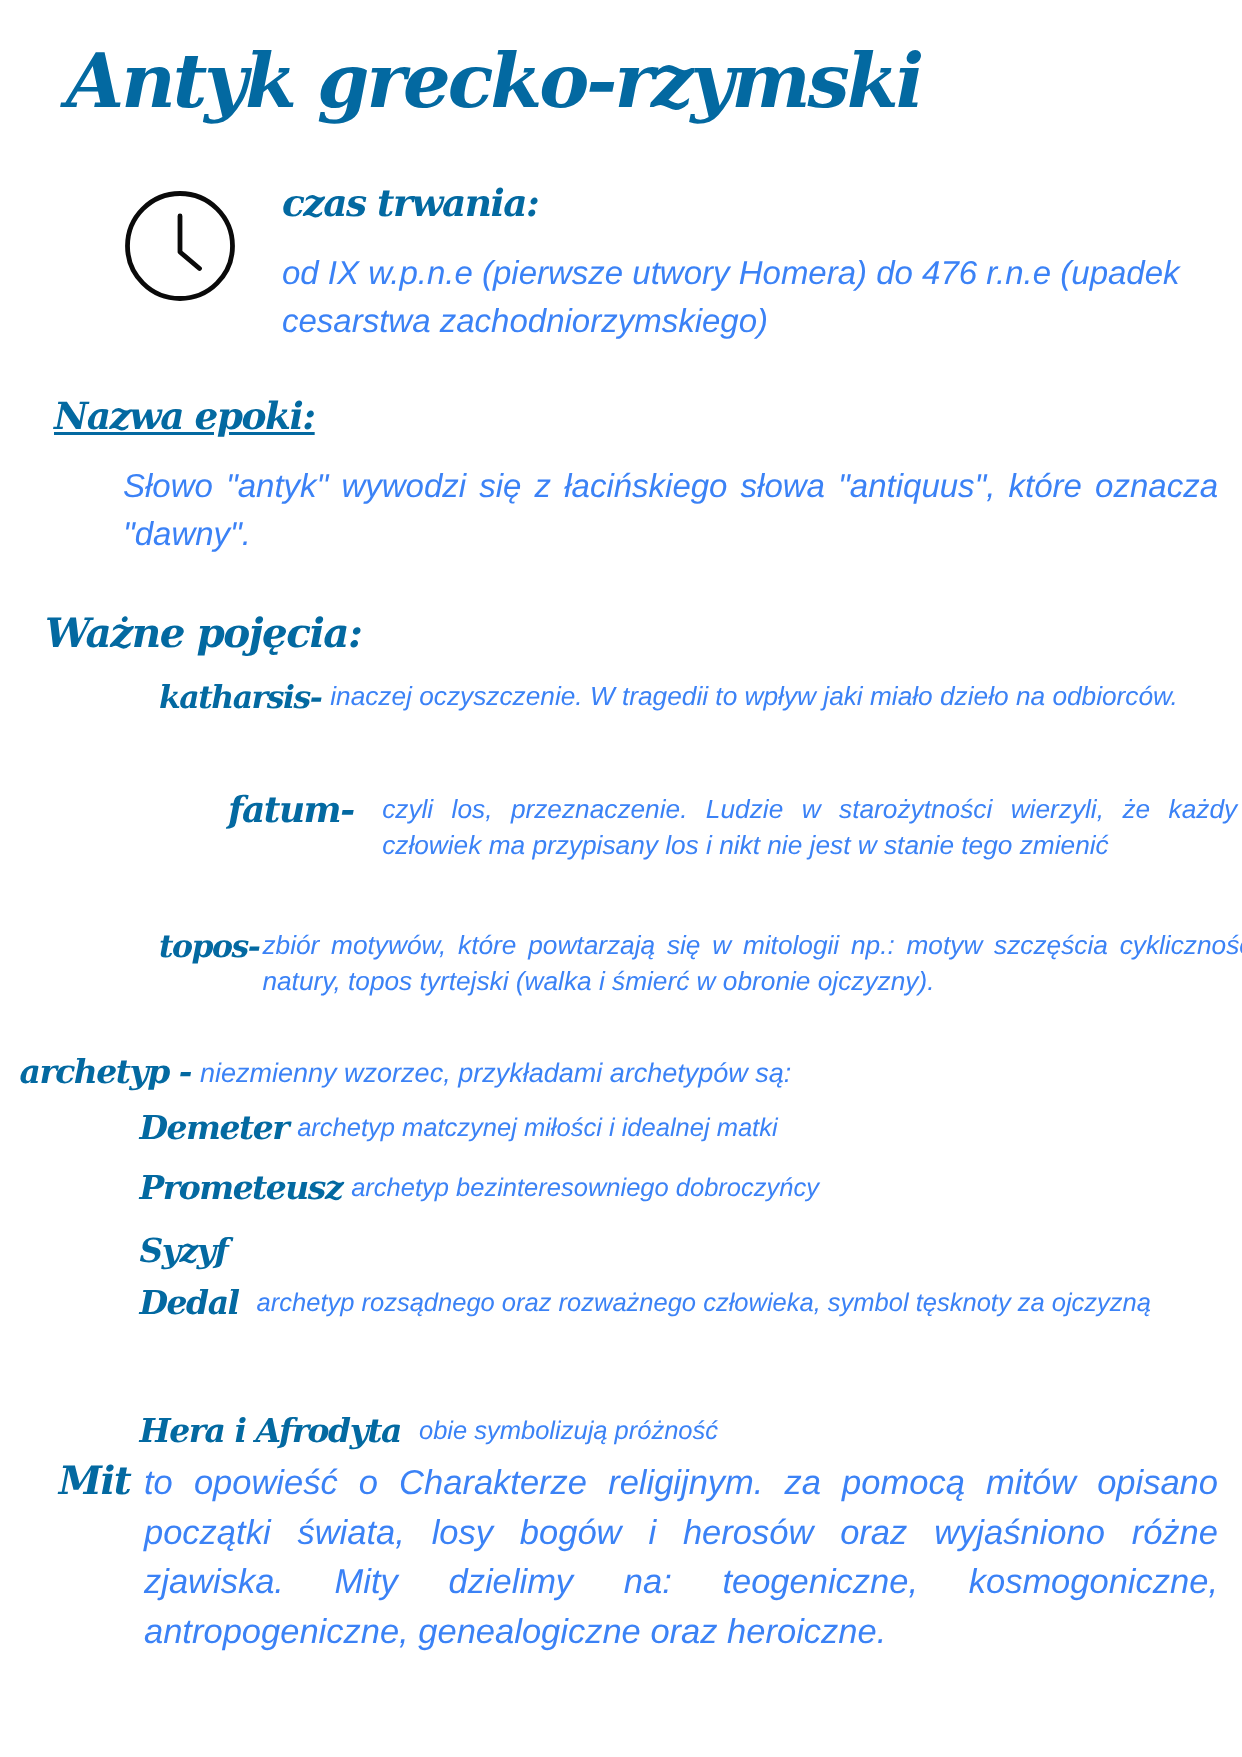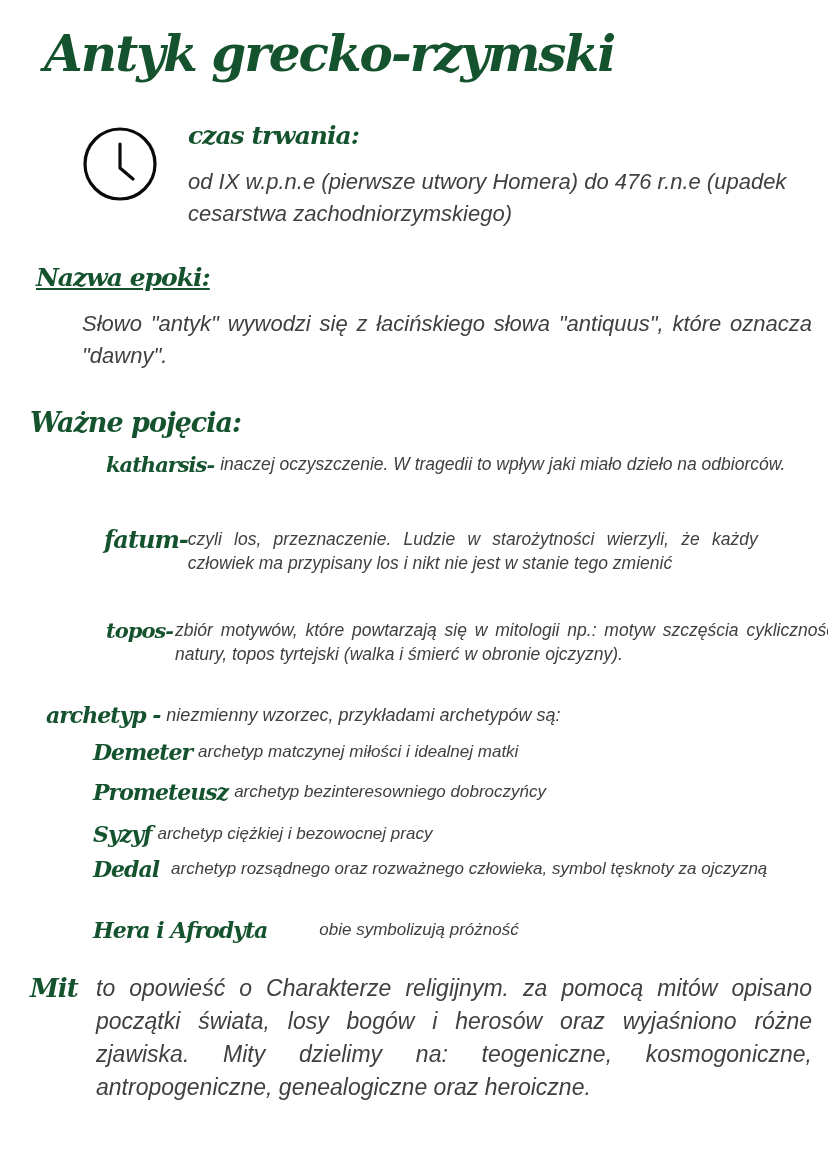--- a/index.html
+++ b/index.html
@@ -4,27 +4,28 @@
   <style>
     html, body { margin: 0; padding: 0; background: #ffffff; }
     body {
       width: 828px; height: 1171px; position: relative; overflow: hidden;
       color: #111111;
       font-family: "Liberation Sans", sans-serif;
     }
     .script {
       font-family: "DejaVu Serif", serif;
       font-weight: bold; font-style: italic;
-      color: #14532d;
+      color: #0369a1;
       letter-spacing: -1px;
+      text-align: center;
     }
     .body-it {
       font-family: "Liberation Sans", sans-serif;
       font-style: italic;
-      color: #404040;
+      color: #3b82f6;
     }
     .abs { position: absolute; }
 
     #title { left: 44px; top: 22px; font-size: 50px; line-height: 64px; letter-spacing: -2px; }
 
     #clock { left: 82px; top: 126px; width: 76px; height: 76px; }
     #duration-label { left: 188px; top: 118px; font-size: 25px; line-height: 36px; }
     #duration-text { left: 188px; top: 166px; font-size: 22px; line-height: 32px; width: 620px; }
 
     #era-label { left: 36px; top: 260px; font-size: 25px; line-height: 36px; text-decoration: underline; }
@@ -32,37 +33,37 @@
 
     #concepts-label { left: 30px; top: 404px; font-size: 27px; line-height: 38px; }
 
     .term-row { position: absolute; display: flex; align-items: flex-start; }
     .term { font-size: 21px; line-height: 26px; flex: 0 0 auto; }
     .def { font-size: 17.5px; line-height: 24px; text-align: justify; }
 
     #term-katharsis { left: 106px; top: 452px; }
     #term-katharsis .def { width: 610px; margin-left: 6px; }
     #term-fatum { left: 104px; top: 527px; }
-    #term-fatum .def { width: 570px; margin-left: 0; }
+    #term-fatum .def { width: 570px; margin-left: 19px; }
     #term-topos { left: 106px; top: 618px; }
     #term-topos .def { width: 660px; margin-left: 2px; }
 
-    #term-archetyp { left: 46px; top: 702px; }
+    #term-archetyp { left: 13px; top: 702px; }
     #term-archetyp .term { font-size: 22px; }
     #term-archetyp .def { margin-left: 6px; font-size: 18px; line-height: 26px; }
 
     .arch-row { position: absolute; display: flex; align-items: flex-start; left: 93px; }
     .arch-row .term { font-size: 22px; line-height: 24px; }
     .arch-row .def { font-size: 17px; line-height: 24px; margin-left: 6px; }
     #arch-demeter { top: 740px; }
     #arch-prometeusz { top: 780px; }
     #arch-syzyf { top: 822px; }
     #arch-dedal { top: 857px; }
     #arch-dedal .def { width: 660px; margin-left: 12px; }
-    #arch-hera { top: 918px; gap: 40px; }
+    #arch-hera { top: 942px; }
     #arch-hera .def { margin-left: 12px; }
 
     #myth-row { position: absolute; left: 30px; top: 972px; display: flex; align-items: flex-start; }
     #myth-row .term { font-size: 26px; line-height: 32px; width: 66px; }
     #myth-row .def { font-size: 23px; line-height: 33px; width: 716px; text-align: justify; }
   </style>
 </head>
 <body>
 
 <h1 id="title" class="abs script" style="margin:0;">Antyk grecko-rzymski</h1>
@@ -78,21 +79,21 @@
 <div id="era-text" class="abs body-it">Słowo "antyk" wywodzi się z łacińskiego słowa "antiquus", które oznacza "dawny".</div>
 
 <div id="concepts-label" class="abs script">Ważne pojęcia:</div>
 
 <div id="term-katharsis" class="term-row">
   <span class="term script">katharsis-</span>
   <span class="def body-it">inaczej oczyszczenie. W tragedii  to wpływ jaki miało dzieło na odbiorców.</span>
 </div>
 
 <div id="term-fatum" class="term-row">
-  <span class="term script" style="font-size:24px;">fatum-</span>
+  <span class="term script" style="font-size:24px;margin-left:48px;">fatum-</span>
   <span class="def body-it">czyli los, przeznaczenie. Ludzie w starożytności wierzyli, że każdy człowiek ma przypisany los i nikt nie jest w stanie tego zmienić</span>
 </div>
 
 <div id="term-topos" class="term-row">
   <span class="term script">topos-</span>
   <span class="def body-it">zbiór motywów,  które powtarzają się w mitologii np.: motyw szczęścia cykliczność natury, topos tyrtejski (walka i śmierć w obronie ojczyzny).</span>
 </div>
 
 <div id="term-archetyp" class="term-row">
   <span class="term script">archetyp -</span>
@@ -102,21 +103,20 @@
 <div id="arch-demeter" class="arch-row">
   <span class="term script">Demeter</span>
   <span class="def body-it">archetyp matczynej miłości i idealnej matki</span>
 </div>
 <div id="arch-prometeusz" class="arch-row">
   <span class="term script">Prometeusz</span>
   <span class="def body-it">archetyp bezinteresowniego dobroczyńcy</span>
 </div>
 <div id="arch-syzyf" class="arch-row">
   <span class="term script">Syzyf</span>
-  <span class="def body-it">archetyp ciężkiej i bezowocnej pracy</span>
 </div>
 <div id="arch-dedal" class="arch-row">
   <span class="term script">Dedal</span>
   <span class="def body-it" style="text-align:justify;">archetyp rozsądnego oraz rozważnego człowieka, symbol tęsknoty za ojczyzną</span>
 </div>
 <div id="arch-hera" class="arch-row">
   <span class="term script">Hera i Afrodyta</span>
   <span class="def body-it">obie symbolizują próżność</span>
 </div>
 

